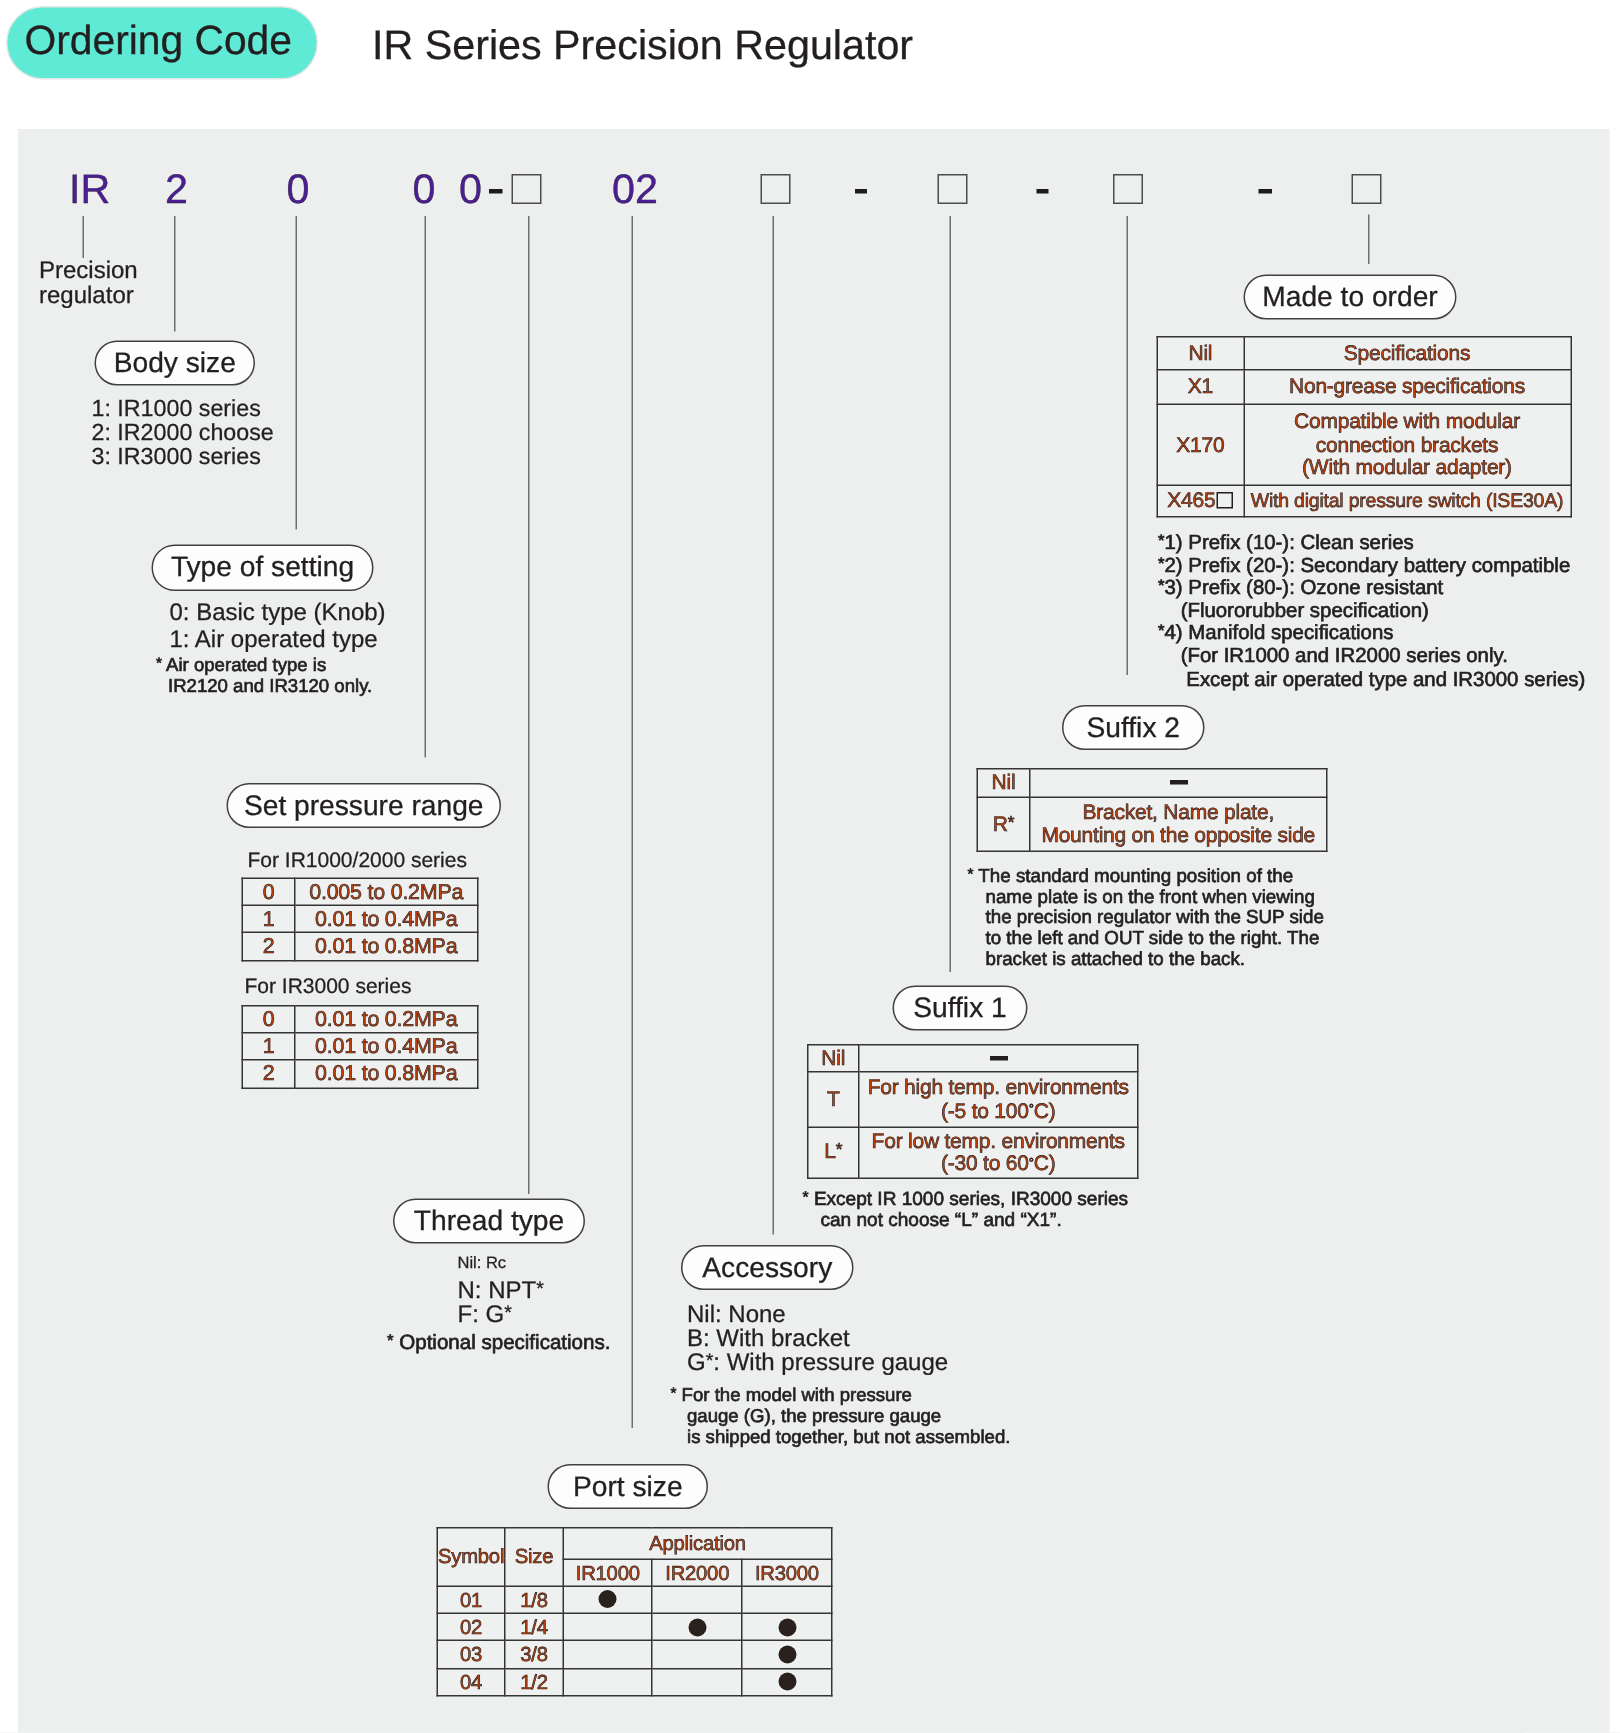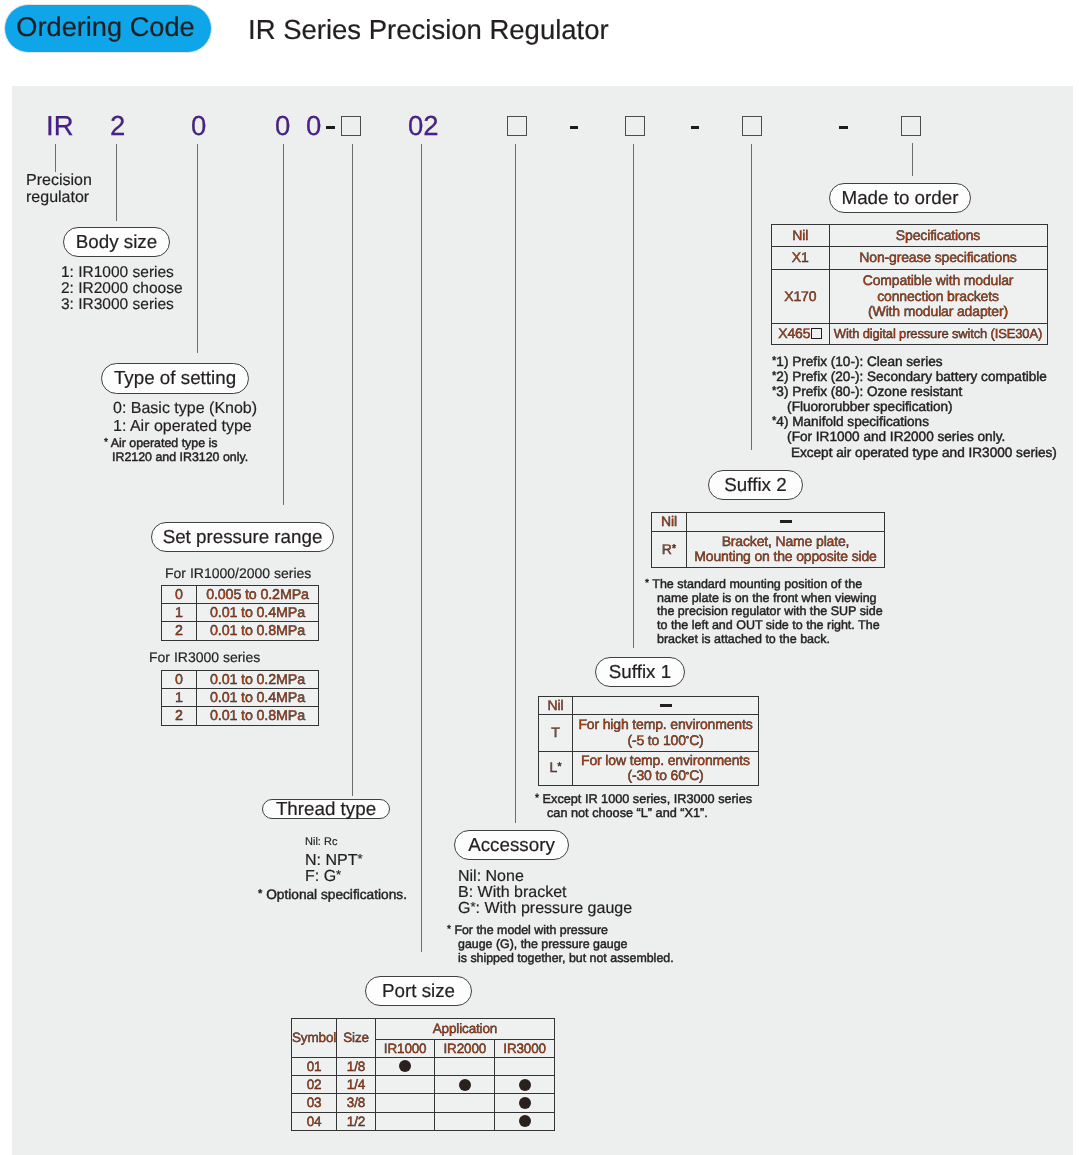--- a/index.html
+++ b/index.html
@@ -1,21 +1,21 @@
 <!DOCTYPE html>
 <html><head>
 <meta charset="utf-8">
 <style>
   html,body{margin:0;padding:0;}
   body{width:1080px;height:1155px;background:#ffffff;font-family:"Liberation Sans",sans-serif;color:#231f20;overflow:hidden;position:relative;
        -webkit-font-smoothing:antialiased;text-rendering:geometricPrecision;}
   .abs{position:absolute;}
   .pill{box-sizing:border-box;display:flex;align-items:center;justify-content:center;border-radius:999px;white-space:nowrap;}
   
-  #ordering-pill{left:4px;top:4px;width:208px;height:49px;background:#0ea5e9;border:1.5px solid #e4e6e5;font-size:27.2px;letter-spacing:0px;padding-bottom:4px;padding-right:5px;-webkit-text-stroke:0.2px #231f20;}
+  #ordering-pill{left:4px;top:4px;width:208px;height:49px;background:#5eead4;border:1.5px solid #e4e6e5;font-size:27.2px;letter-spacing:0px;padding-bottom:4px;padding-right:5px;-webkit-text-stroke:0.2px #231f20;}
   #page-title{left:248px;top:14px;font-size:27.5px;white-space:nowrap;-webkit-text-stroke:0.2px #231f20;}
   
   #panel{left:12px;top:86px;width:1061px;height:1070px;background:#ecefee;}
 
   
   .code-txt{position:absolute;font-size:27.5px;color:#4c1d95;white-space:nowrap;-webkit-text-stroke:0.25px #231f20;}
   .code-box{position:absolute;border:1.6px solid #4d4d4d;background:transparent;}
   .code-dash{position:absolute;background:#1c1c1c;height:3.4px;}
   .lead{position:absolute;background:#6e6e6e;width:1.4px;}
 
@@ -105,39 +105,39 @@
   <tr>
         <td style="height:17.2px;">1</td>
         <td>0.01 to 0.4MPa</td>
       </tr>
   <tr>
         <td style="height:17.2px;">2</td>
         <td>0.01 to 0.8MPa</td>
       </tr>
 </tbody>
   </table>
-<div class="txt" style="left:149px;top:649px;font-size:14px;">For IR3000 series</div>
+<div class="txt" style="left:163px;top:649px;font-size:14px;">For IR3000 series</div>
 <table class="tb narrow med" style="left:161px;top:670px;font-size:14.3px;">
   <tbody>
       <tr>
         <td style="width:34px;height:17.2px;">0</td>
         <td style="width:121px;">0.01 to 0.2MPa</td>
       </tr>
   <tr>
         <td style="height:17.2px;">1</td>
         <td>0.01 to 0.4MPa</td>
       </tr>
   <tr>
         <td style="height:17.2px;">2</td>
         <td>0.01 to 0.8MPa</td>
       </tr>
 </tbody>
   </table>
 
-<div class="lpill" style="left:262px;top:799px;width:128px;height:20px;font-size:18.8px;">
+<div class="lpill" style="left:262px;top:799px;width:128px;height:30px;font-size:18.8px;">
   <span>Thread type</span>
   </div>
 <div class="txt" style="left:305px;top:836px;font-size:11px;">Nil: Rc</div>
 <div class="txt" style="left:305px;top:852px;font-size:16px;">N: NPT<span class="supstar">*</span></div>
 <div class="txt" style="left:305px;top:868px;font-size:16px;">F: G<span class="supstar">*</span></div>
 <div class="txt note" style="left:258px;top:887px;font-size:13.7px;"><span class="supstar">*</span> Optional specifications.</div>
 
 <div class="lpill" style="left:454px;top:830px;width:115px;height:29.5px;font-size:18.8px;">
   <span>Accessory</span>
   </div>

